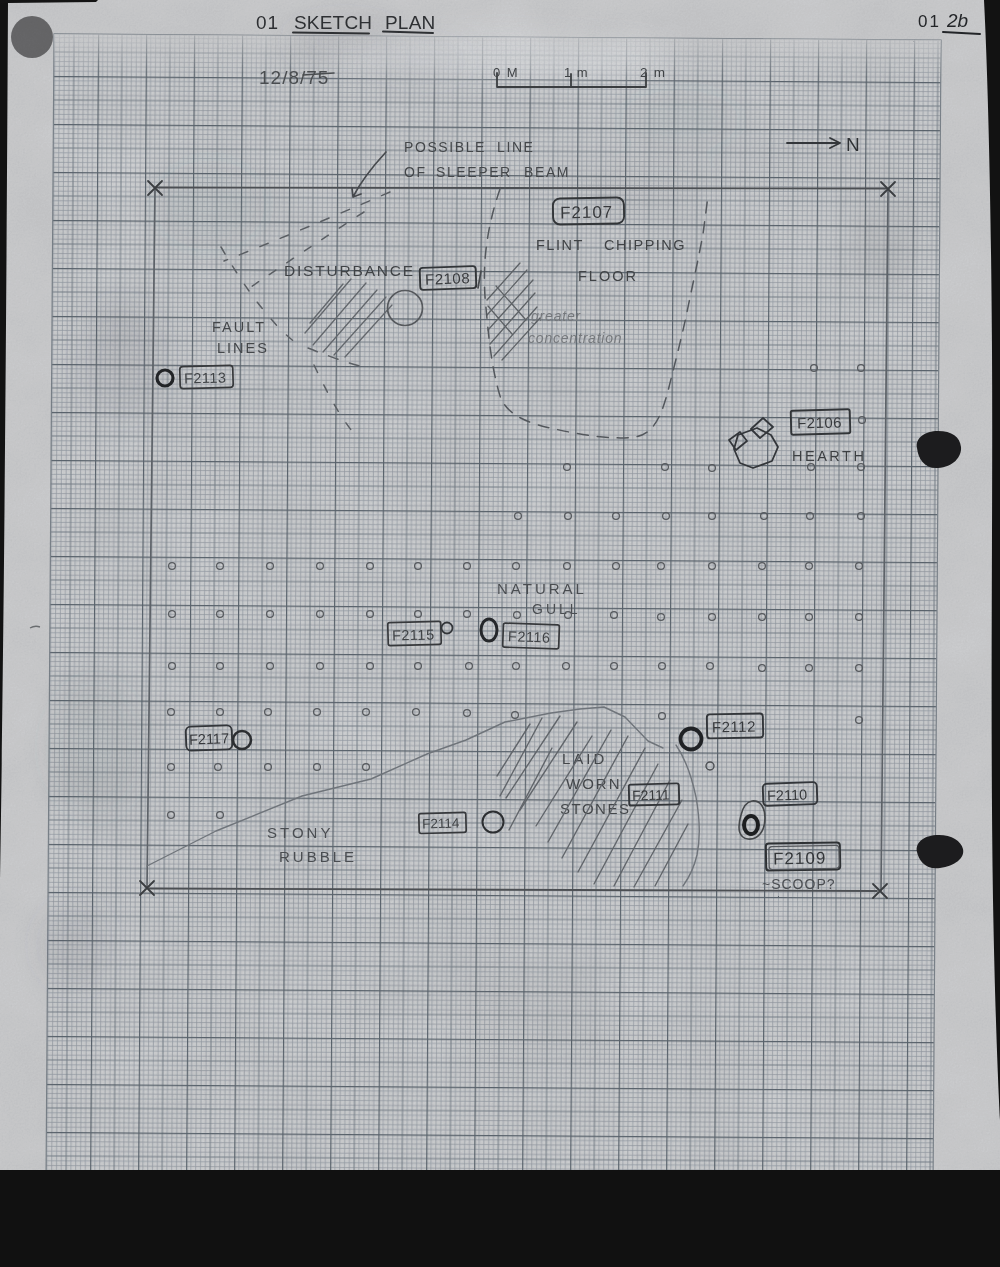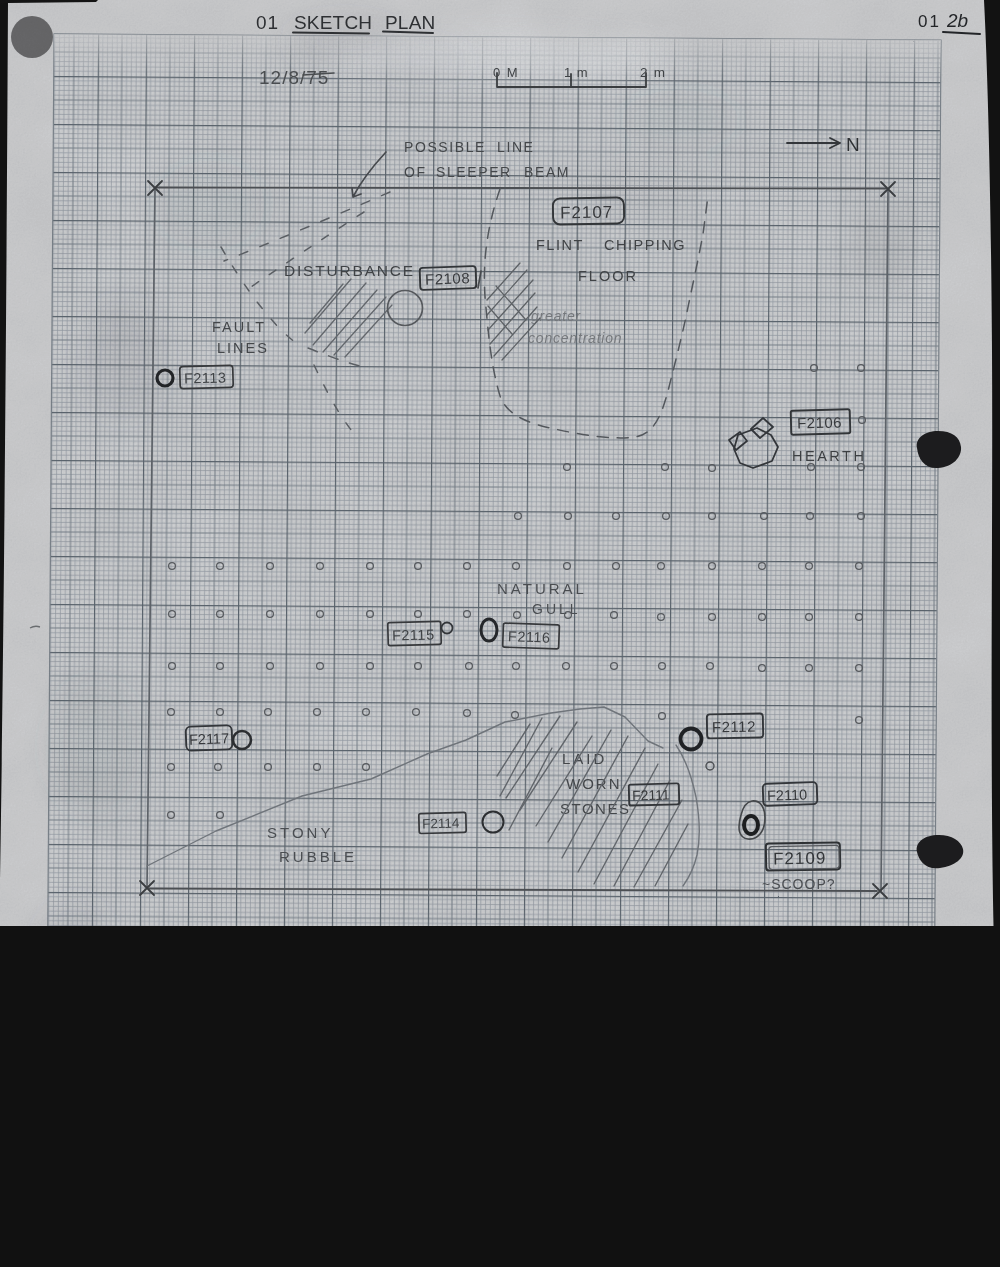--- a/index.html
+++ b/index.html
@@ -1,16 +1,16 @@
 <!DOCTYPE html>
 <html><head>
 <meta charset="utf-8">
 <style>
   html,body{margin:0;padding:0;background:#111;}
-  #page{width:1000px;height:926px;position:relative;overflow:hidden;
+  #page{width:1000px;height:1170px;position:relative;overflow:hidden;
         font-family:"Liberation Sans", sans-serif;}
   svg{display:block;}
   text{font-family:"Liberation Sans", sans-serif;}
 </style>
 </head>
 <body>
 <div id="page">
 <svg width="1000" height="1267" viewBox="0 0 1000 1267" xmlns="http://www.w3.org/2000/svg">
 <defs>
   <pattern id="grid" width="48" height="48" patternUnits="userSpaceOnUse" x="46" y="31">

